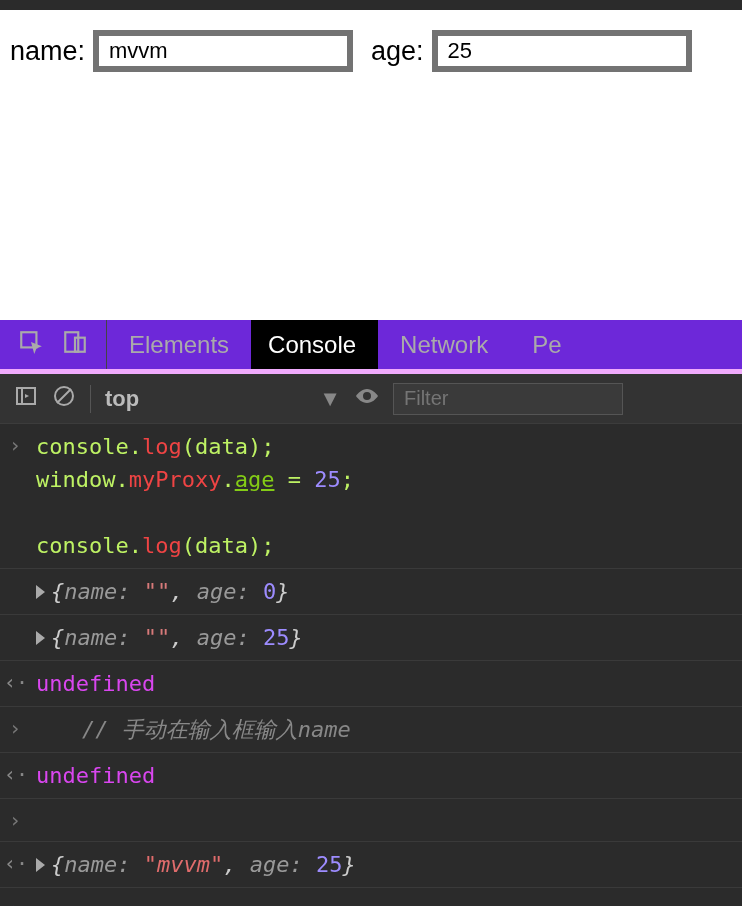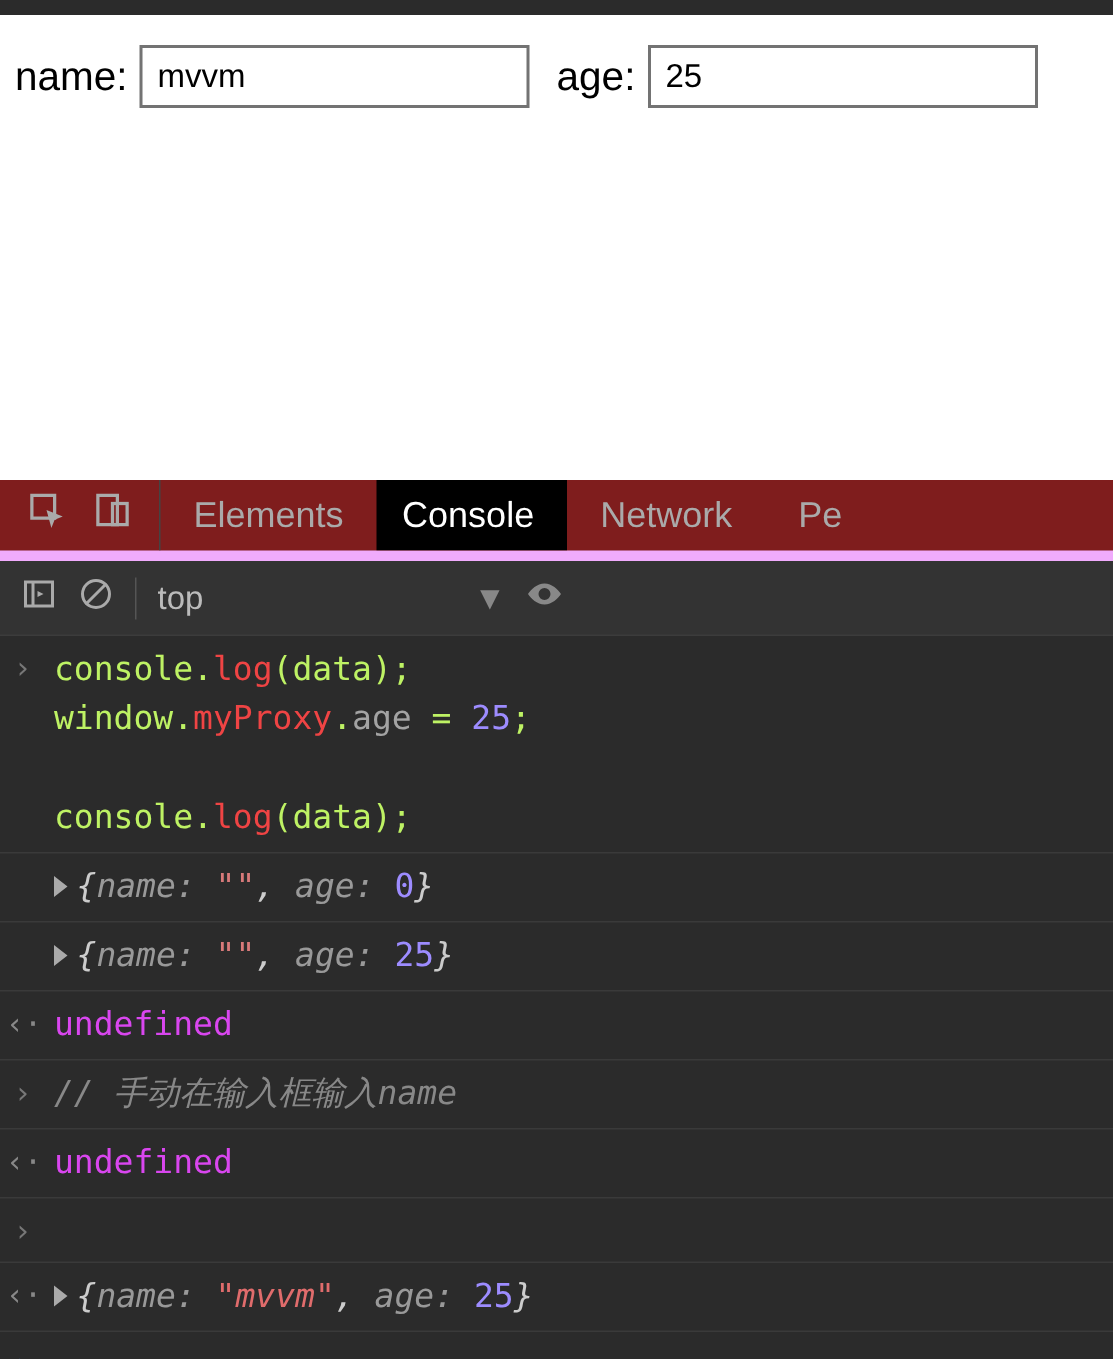--- a/index.html
+++ b/index.html
@@ -25,21 +25,21 @@
     gap: 8px;
     font-size: 27px;
     color: #000;
   }
   .form-row label {
     font-weight: 400;
   }
   .form-row input {
     font-size: 22px;
     padding: 6px 10px;
-    border: 2px solid #737373;
+    border: 6px solid #737373;
     background: #fff;
     color: #000;
     height: 42px;
   }
   .form-row input.name-input { width: 260px; }
   .form-row input.age-input  { width: 260px; }
   .age-label { margin-left: 10px; }
 
   
   .devtools {
@@ -48,22 +48,22 @@
     font-family: "SF Mono", Menlo, Consolas, monospace;
     font-size: 22px;
     height: calc(906px - 320px);
     display: flex;
     flex-direction: column;
   }
   .dt-tabs {
     display: flex;
     align-items: center;
     height: 54px;
-    border-bottom: 7px solid #f0abfc;
-    background: #7f1d1d;
+    border-bottom: 5px solid #f0abfc;
+    background: #6d28d9;
     font-family: -apple-system, BlinkMacSystemFont, "Segoe UI", Arial, sans-serif;
     font-size: 24px;
     overflow: hidden;
   }
   .dt-tab-icons {
     display: flex;
     align-items: center;
     gap: 18px;
     padding: 0 18px;
     color: #aaa;
@@ -98,20 +98,21 @@
     color: #999;
     overflow: hidden;
   }
   .dt-toolbar svg { width: 24px; height: 24px; }
   .dt-toolbar .divider { width:1px; height:28px; background:#555; }
   .context-select {
     display: flex;
     align-items: center;
     gap: 180px;
     color: #bbb;
+    font-weight: bold;
   }
   .filter-input {
     background: #3a3a3a;
     border: 1px solid #555;
     color: #999;
     font-size: 20px;
     padding: 4px 10px;
     width: 230px;
     height: 32px;
   }
@@ -142,27 +143,27 @@
     display: inline-block;
     width: 0; height: 0;
     border-top: 7px solid transparent;
     border-bottom: 7px solid transparent;
     border-left: 9px solid #aaa;
     margin-right: 6px;
     vertical-align: 0px;
   }
   .tok-obj      { color: #ccc; font-style: italic; }
   .tok-call     { color: #ef4444; }
-  .tok-prop     { color: #a3a3a3; }
+  .tok-prop     { color: #84cc16; text-decoration: underline; }
   .tok-num      { color: #9d8cff; }
   .tok-str      { color: #d87a7a; font-style: italic; }
   .tok-strred   { color: #e06c6c; font-style: italic; }
   .tok-key      { color: #999; font-style: italic; }
   .tok-undef    { color: #d946ef; }
-  .tok-comment  { color: #888; font-style: italic; }
+  .tok-comment  { color: #888; font-style: italic; margin-left: 46px; }
   .tok-plain    { color: #bef264; }
   .tok-input    { color: #ddd; }
   .prompt-blue  { color: #3a7bd5; font-weight: bold; }
   .return-arrow { color: #888; }
 </style>
 </head>
 <body>
 
 <div class="top-dark-bar"></div>
 
@@ -215,20 +216,21 @@
     <div class="divider"></div>
     <div class="context-select">
       <span>top</span>
       <span style="color:#888;">▼</span>
     </div>
     <span>
       <svg viewBox="0 0 24 24" fill="#888">
         <path d="M12 5 C7 5 3 9 1 12 C3 15 7 19 12 19 C17 19 21 15 23 12 C21 9 17 5 12 5 Z M12 16 A4 4 0 1 1 12 8 A4 4 0 1 1 12 16 Z"></path>
       </svg>
     </span>
+    <input class="filter-input" type="text" placeholder="Filter" style="">
   </div>
 
   <div class="console-body">
 
     <div class="log-row">
       <div class="gutter">›</div>
       <div class="log-content"><span class="tok-plain">console.</span><span class="tok-call">log</span><span class="tok-plain">(data);</span>
 <span class="tok-plain">window.</span><span class="tok-call">myProxy</span><span class="tok-plain">.</span><span class="tok-prop">age</span><span class="tok-plain"> = </span><span class="tok-num">25</span><span class="tok-plain">;</span>
 <span></span>
 <span class="tok-plain">console.</span><span class="tok-call">log</span><span class="tok-plain">(data);</span>

